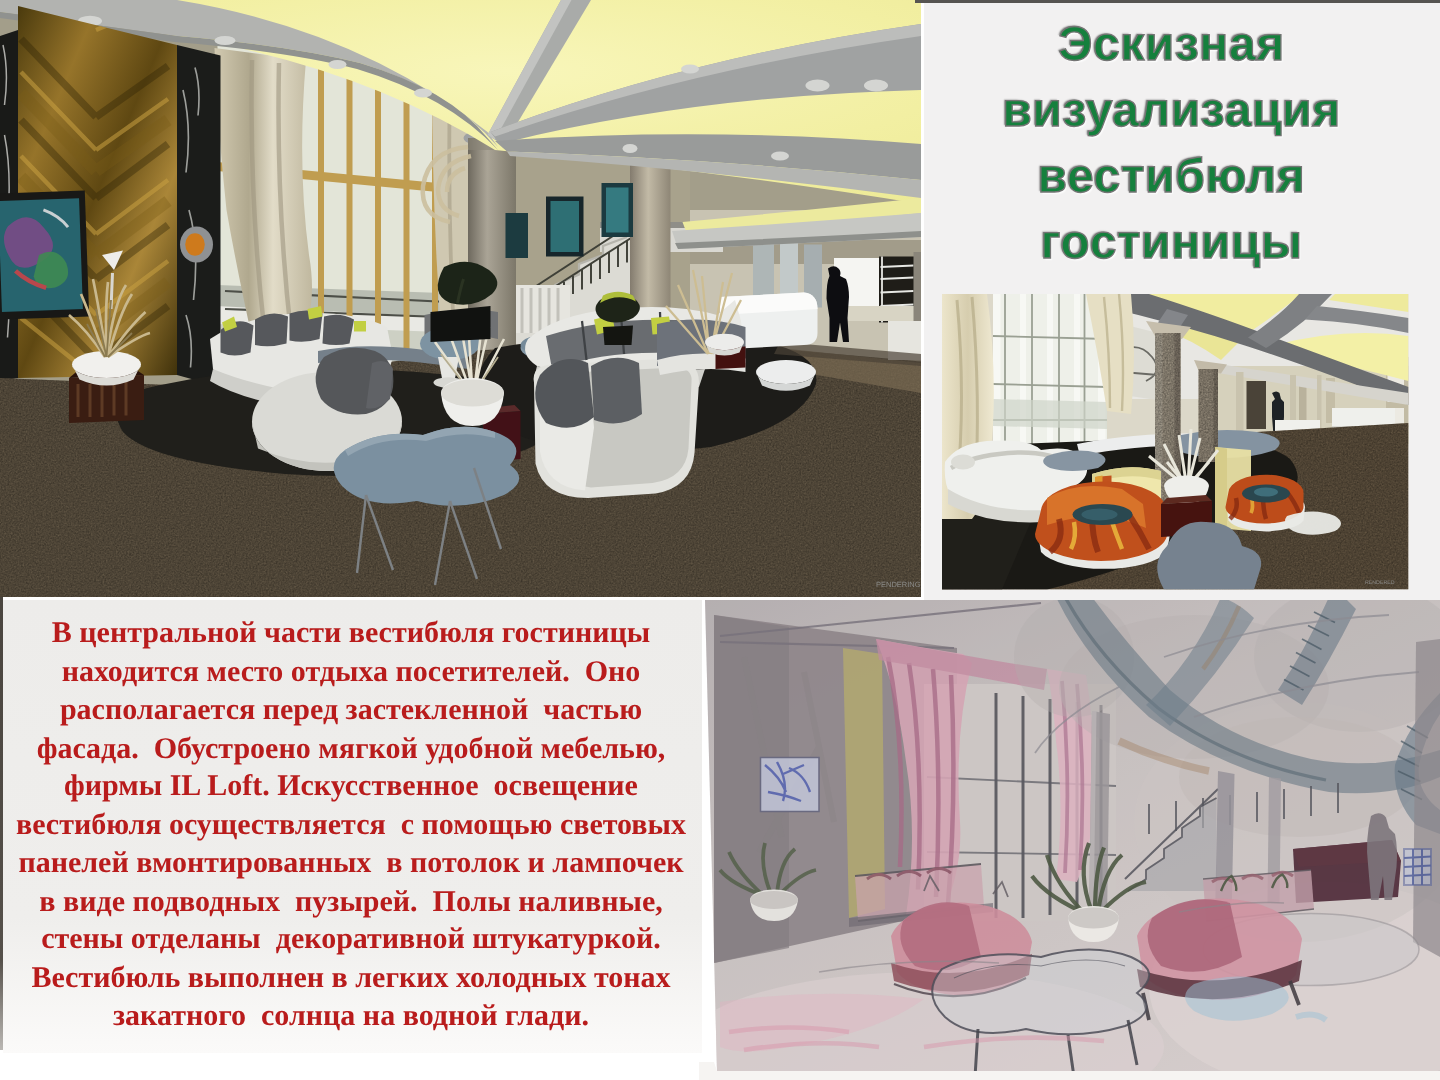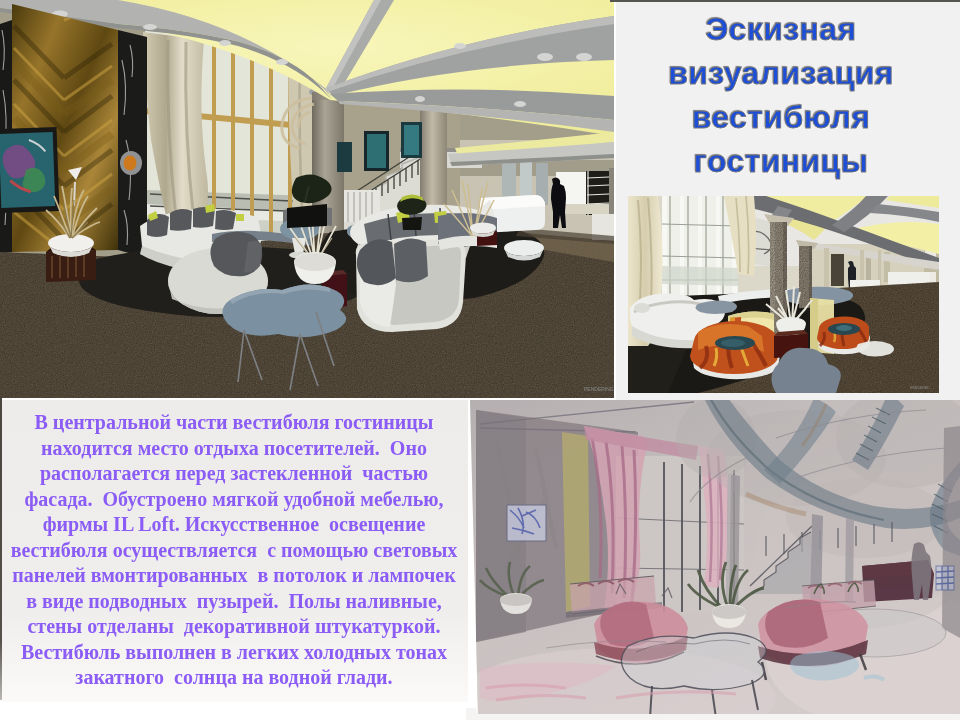--- a/index.html
+++ b/index.html
@@ -1,20 +1,20 @@
 <!DOCTYPE html>
 <html><head>
 <meta charset="utf-8">
 <style>
 html,body{margin:0;padding:0;background:#fff;}
 #slide{position:relative;width:960px;height:720px;background:#ffffff;overflow:hidden;font-family:"Liberation Sans",sans-serif;}
 #titlebox{position:absolute;left:616px;top:2px;width:344px;height:400px;background:#f2f1f1;}
-#title{position:absolute;left:609px;top:7px;width:344px;text-align:center;font-family:"Liberation Sans",sans-serif;font-weight:bold;font-size:32px;line-height:44px;color:#1d4ed8;-webkit-text-stroke:0.9px #747474;text-shadow:1px 1px 1px #fdfdfd,-1px -1px 1px #8a8a8a;letter-spacing:0.4px;}
+#title{position:absolute;left:609px;top:7px;width:344px;text-align:center;font-family:"Liberation Sans",sans-serif;font-weight:bold;font-size:32px;line-height:44px;color:#15803d;-webkit-text-stroke:0.9px #747474;text-shadow:1px 1px 1px #fdfdfd,-1px -1px 1px #8a8a8a;letter-spacing:0.4px;}
 #textbox{position:absolute;left:2px;top:400px;width:466px;height:302px;background:linear-gradient(#edecea 0%,#efeeec 70%,#fbfaf9 100%);}
-#paragraph{position:absolute;left:2px;top:410px;width:464px;text-align:center;font-family:"Liberation Serif",serif;font-weight:bold;font-size:20px;line-height:25.5px;color:#8b5cf6;}
+#paragraph{position:absolute;left:2px;top:410px;width:464px;text-align:center;font-family:"Liberation Serif",serif;font-weight:bold;font-size:20px;line-height:25.5px;color:#b91c1c;}
 #leftline{position:absolute;left:0;top:398px;width:2px;height:302px;background:linear-gradient(#4a453f 0%,#55504a 80%,#bbb8b4 100%);}
 #topline{position:absolute;left:610px;top:0;width:350px;height:2px;background:#565451;}
 .imgwrap{position:absolute;}
 </style>
 </head>
 <body>
 <div id="slide">
 
   <div class="imgwrap" style="left:0;top:0;width:614px;height:398px;">
     <svg width="614" height="398" viewBox="0 0 614 398">

